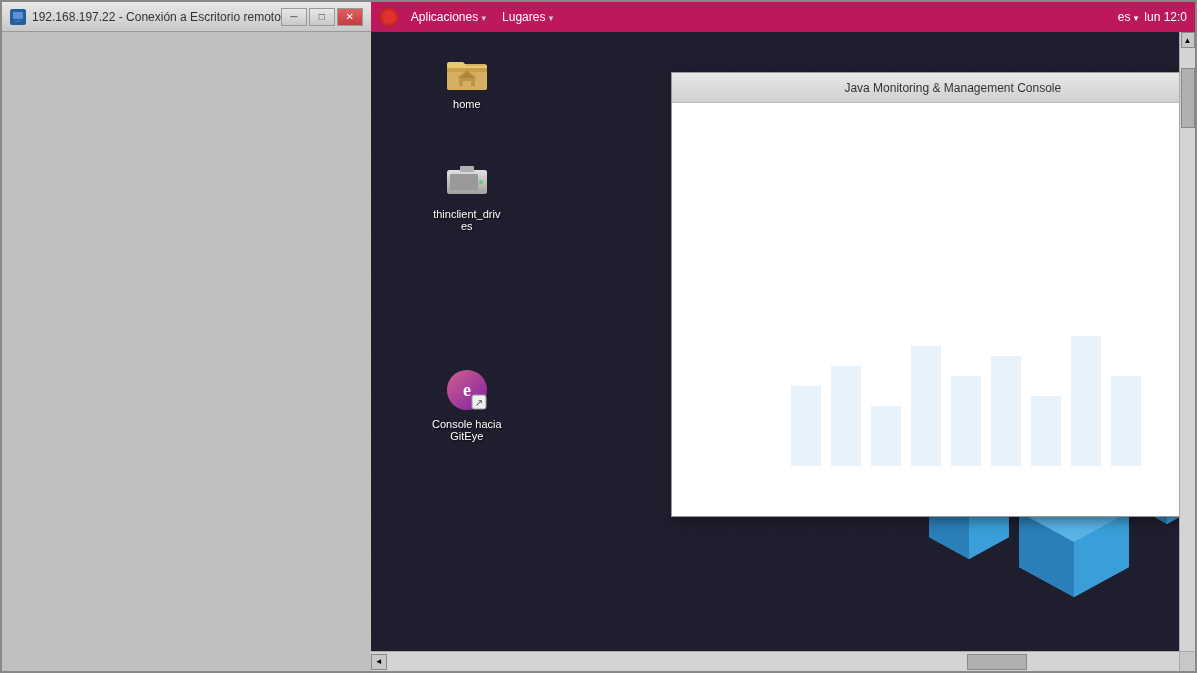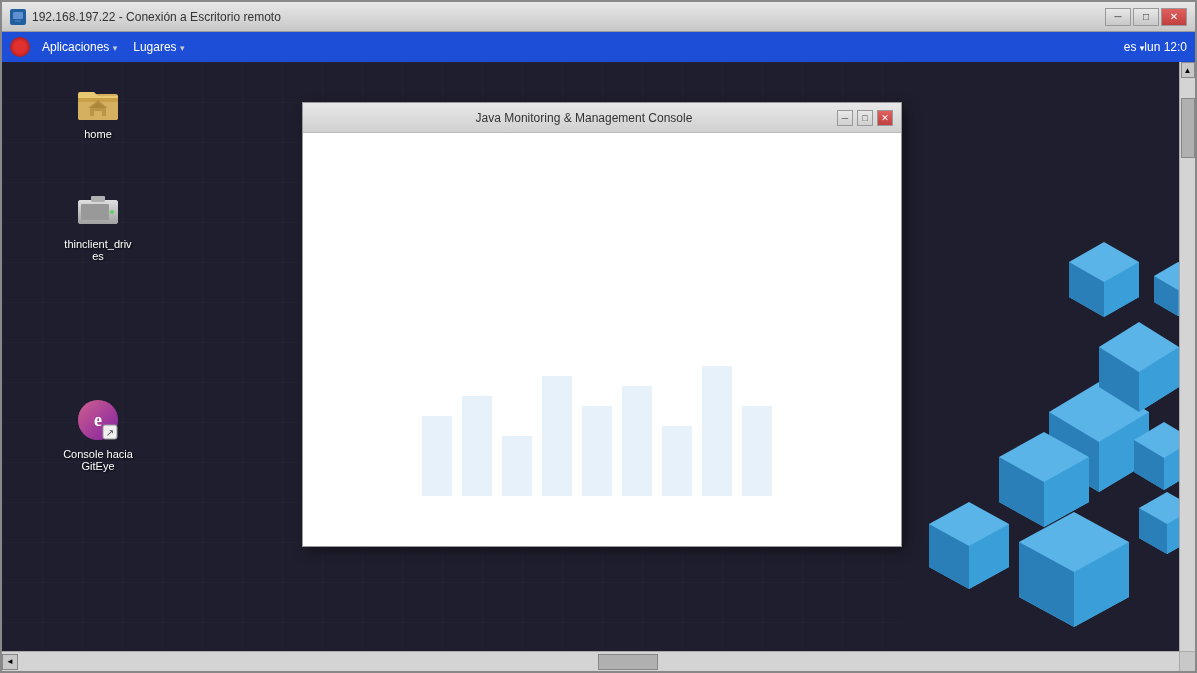--- a/index.html
+++ b/index.html
@@ -3,21 +3,21 @@
   <meta charset="utf-8">
   <style>
     * { margin: 0; padding: 0; box-sizing: border-box; }
     body { width: 1197px; height: 673px; overflow: hidden; font-family: sans-serif; background: #1a1a2e; }
 
     
     .rdp-window {
       width: 1197px;
       height: 673px;
       display: flex;
-      flex-direction: column;
+      flex-direction: row;
       border: 2px solid #888;
       background: #c0c0c0;
     }
 
     
     .rdp-titlebar {
       height: 30px;
       background: linear-gradient(to bottom, #e8e8e8, #c8c8c8);
       display: flex;
       align-items: center;
@@ -59,21 +59,21 @@
       flex: 1;
       display: flex;
       flex-direction: column;
       overflow: hidden;
       position: relative;
     }
 
     
     .gnome-panel {
       height: 30px;
-      background: #1d4ed8;
+      background: #be185d;
       display: flex;
       align-items: center;
       padding: 0 8px;
       flex-shrink: 0;
       gap: 0;
     }
     .panel-logo {
       width: 20px; height: 20px;
       background: radial-gradient(circle, #e03030 40%, #901010 100%);
       border-radius: 50%;
@@ -87,20 +87,21 @@
       cursor: pointer;
     }
     .panel-arrow {
       font-size: 9px;
       color: #ccc;
     }
     .panel-right {
       margin-left: auto;
       display: flex;
       align-items: center;
+      gap: 6px;
       color: #fff;
       font-size: 12px;
     }
 
     
     .desktop {
       flex: 1;
       position: relative;
       background: #2a2a3e;
       overflow: hidden;

